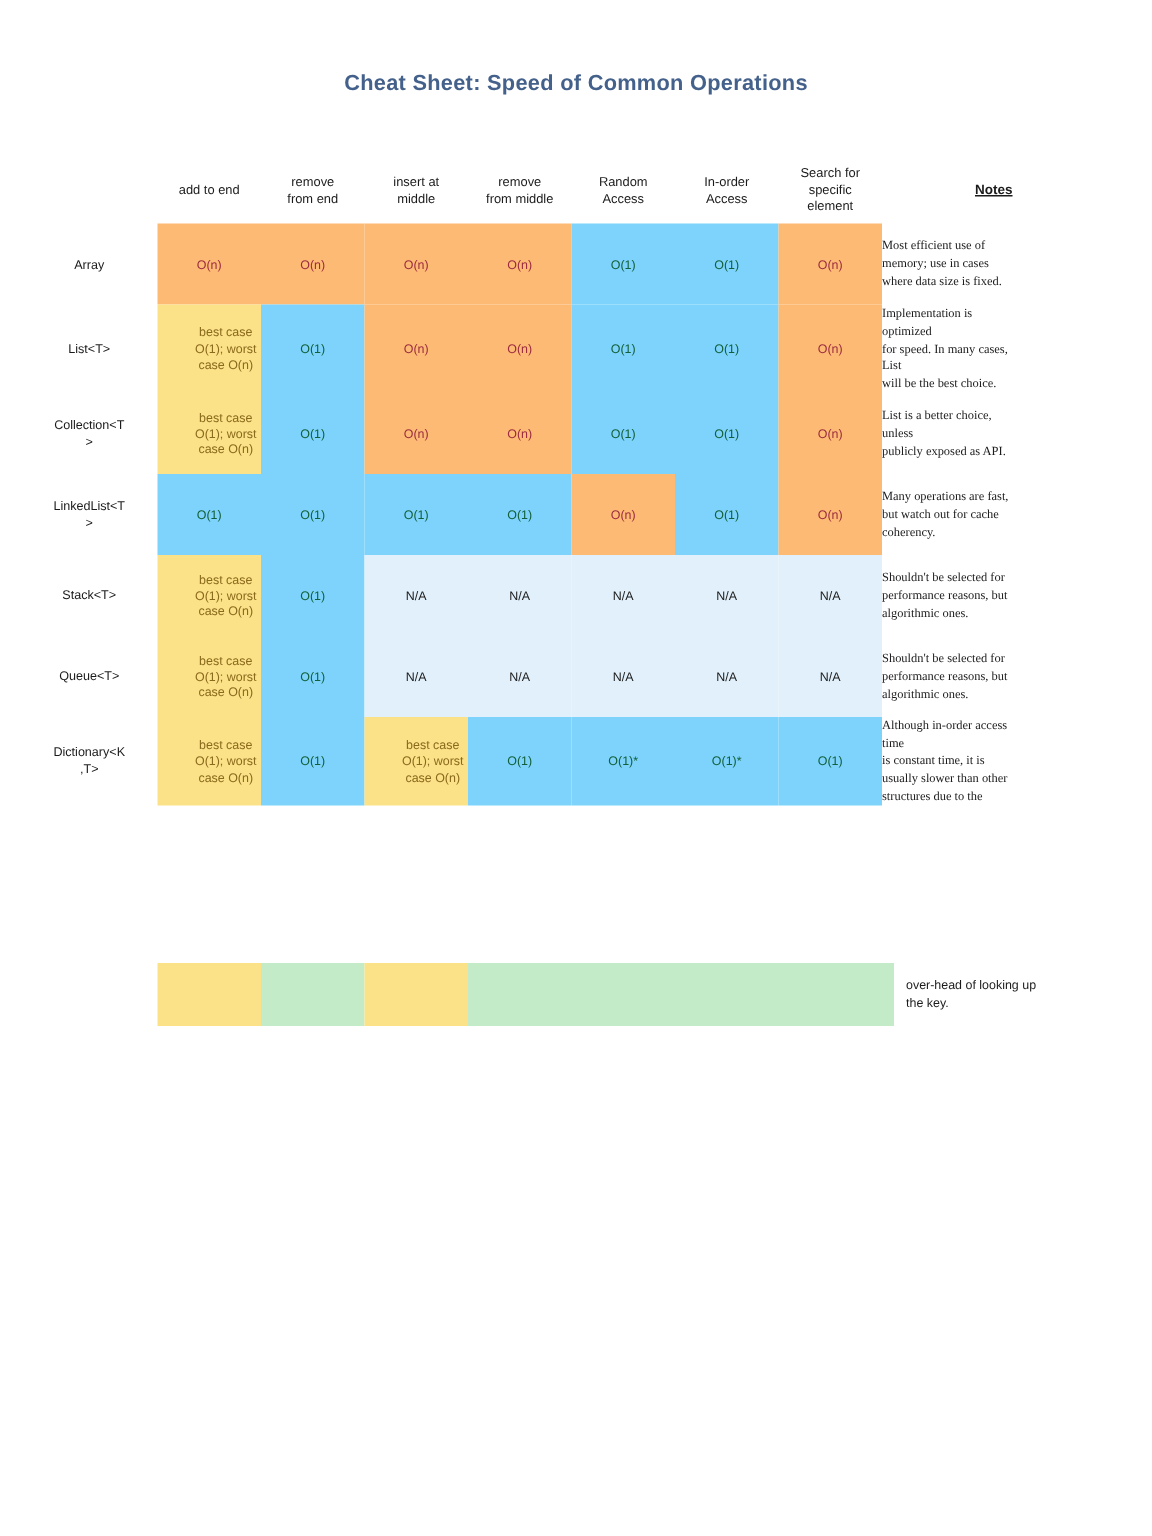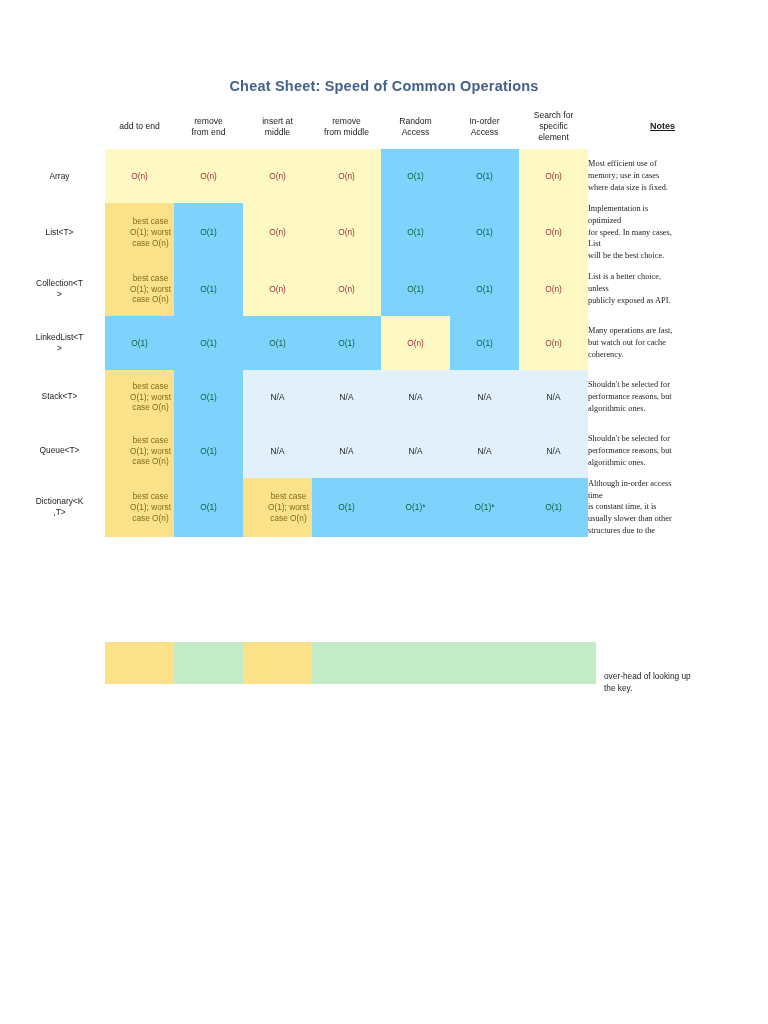--- a/index.html
+++ b/index.html
@@ -18,21 +18,21 @@
   #page {
     position: absolute;
     inset: 0;
     background: #ffffff;
   }
 
   
   .sheet-title {
     position: absolute;
     left: 0;
-    top: 78px;
+    top: 48px;
     width: 768px;
     text-align: center;
     font-size: 14.5px;
     font-weight: bold;
     color: #44618b;
     letter-spacing: 0.2px;
   }
 
   
   .grid {
@@ -103,21 +103,21 @@
     font-size: 8.3px;
     color: #1b1b1b;
     padding-left: 8px;
     line-height: 1.42;
     vertical-align: middle;
     font-family: Liberation Serif, serif;
   }
   td.notes .nline { display: block; white-space: nowrap; }
 
   
-  .cell-red    { background: #fef9c3; color: #9b2c3f; }
+  .cell-red    { background: #fdba74; color: #9b2c3f; }
   .cell-green  { background: #7dd3fc; color: #13603a; }
   .cell-yellow { background: #fbe188; color: #8a6a1c; }
   .cell-blue   { background: #e1f0fa; color: #1b1b1b; }
 
   .cell-yellow .ml { display: block; white-space: nowrap; margin-left: 22px; }
 
   
   .fragment {
     position: absolute;
     left: 105px;
@@ -127,21 +127,21 @@
   }
   .frag-seg { position: absolute; top: 0; height: 42px; }
   .frag-yellow1 { left: 0px;   width: 69px;  background: #fbe188; }
   .frag-green1  { left: 69px;  width: 69px;  background: #c3ebc8; }
   .frag-yellow2 { left: 138px; width: 69px;  background: #fbe188; }
   .frag-green2  { left: 207px; width: 284px; background: #c3ebc8; }
 
   .frag-notes {
     position: absolute;
     left: 604px;
-    top: 671px;
+    top: 651px;
     width: 150px;
     font-size: 8.3px;
     line-height: 1.42;
     color: #1b1b1b;
   }
   .frag-notes .nline { display: block; white-space: nowrap; }
 </style>
 </head>
 <body>
 

